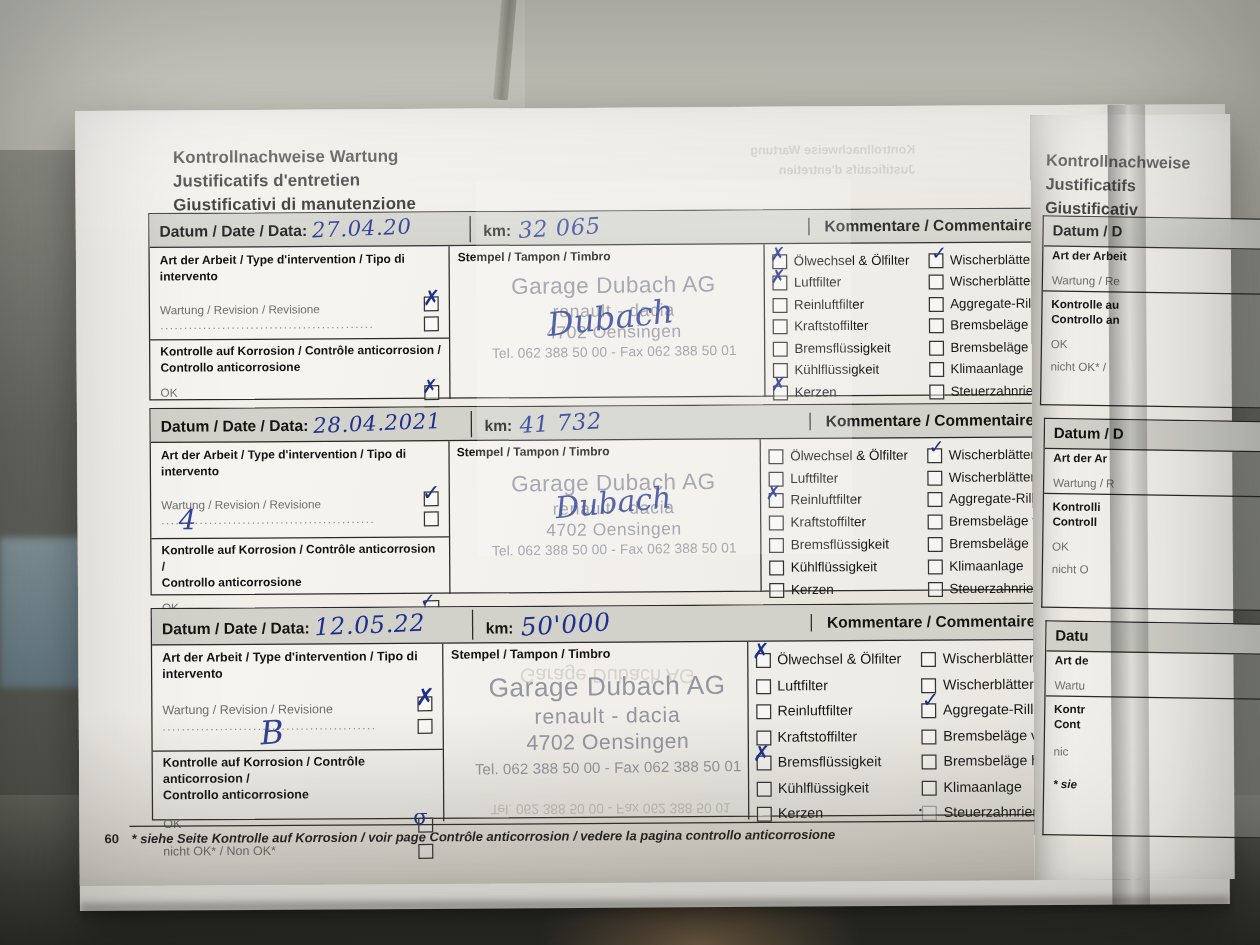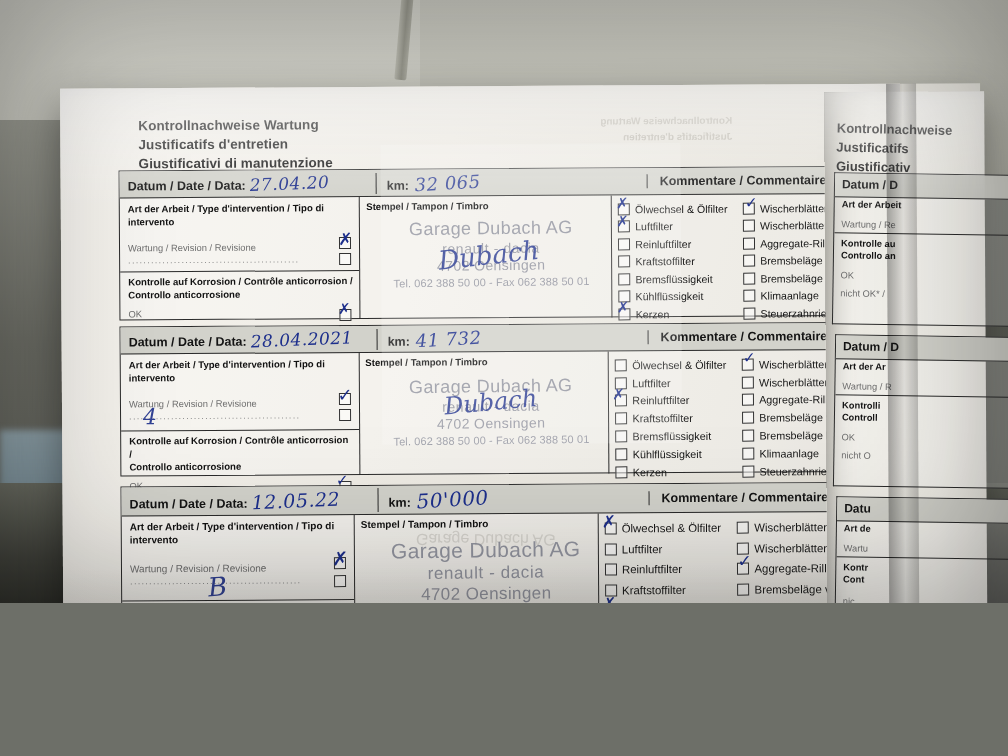--- a/index.html
+++ b/index.html
@@ -8,21 +8,21 @@
     width: 1008px;
     height: 756px;
     overflow: hidden;
     background: #6d6f68;
     font-family: "Liberation Sans", sans-serif;
   }
 
   #stage {
     position: relative;
     width: 1008px;
-    height: 603px;
+    height: 756px;
     overflow: hidden;
     background: linear-gradient(160deg,#8e9086 0%, #7e8077 20%, #6b6d64 60%, #55574f 100%);
   }
 
   
   .bg-wall {
     position: absolute;
     left: 0; top: 0; width: 1008px; height: 200px;
     background: linear-gradient(180deg,#cfcfc6 0%, #c2c2b8 55%, #b3b3a8 100%);
   }

